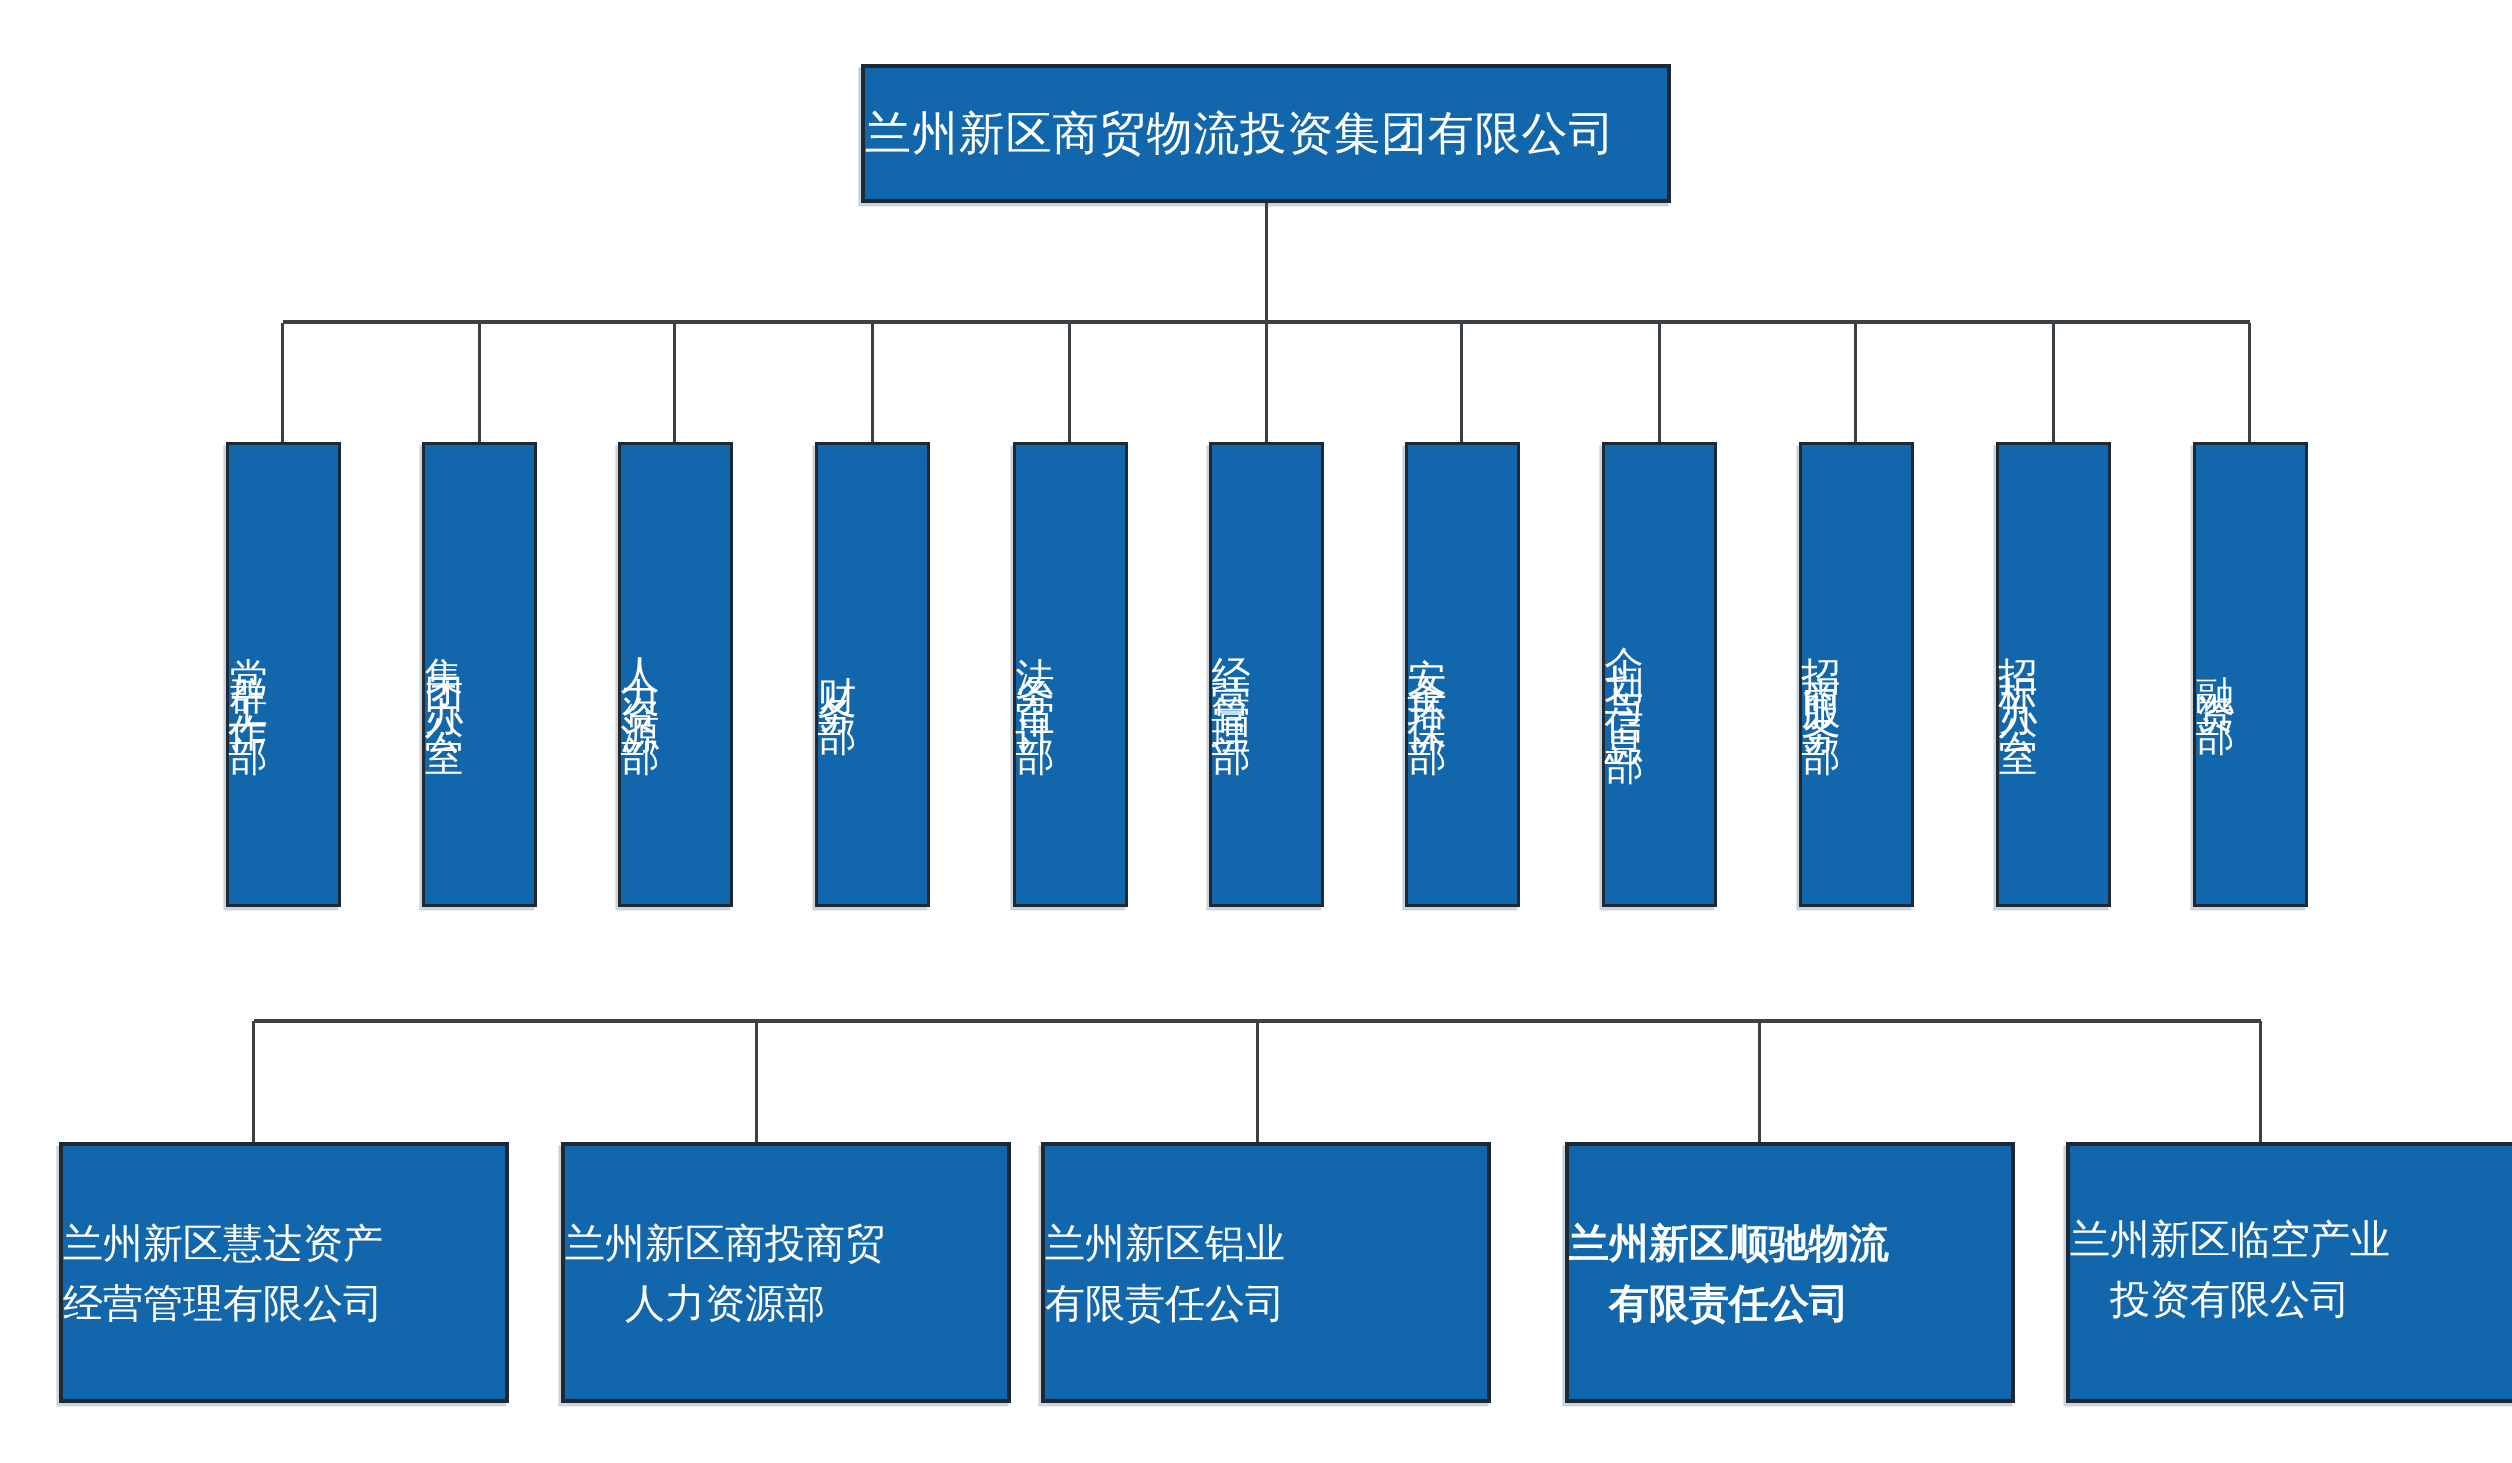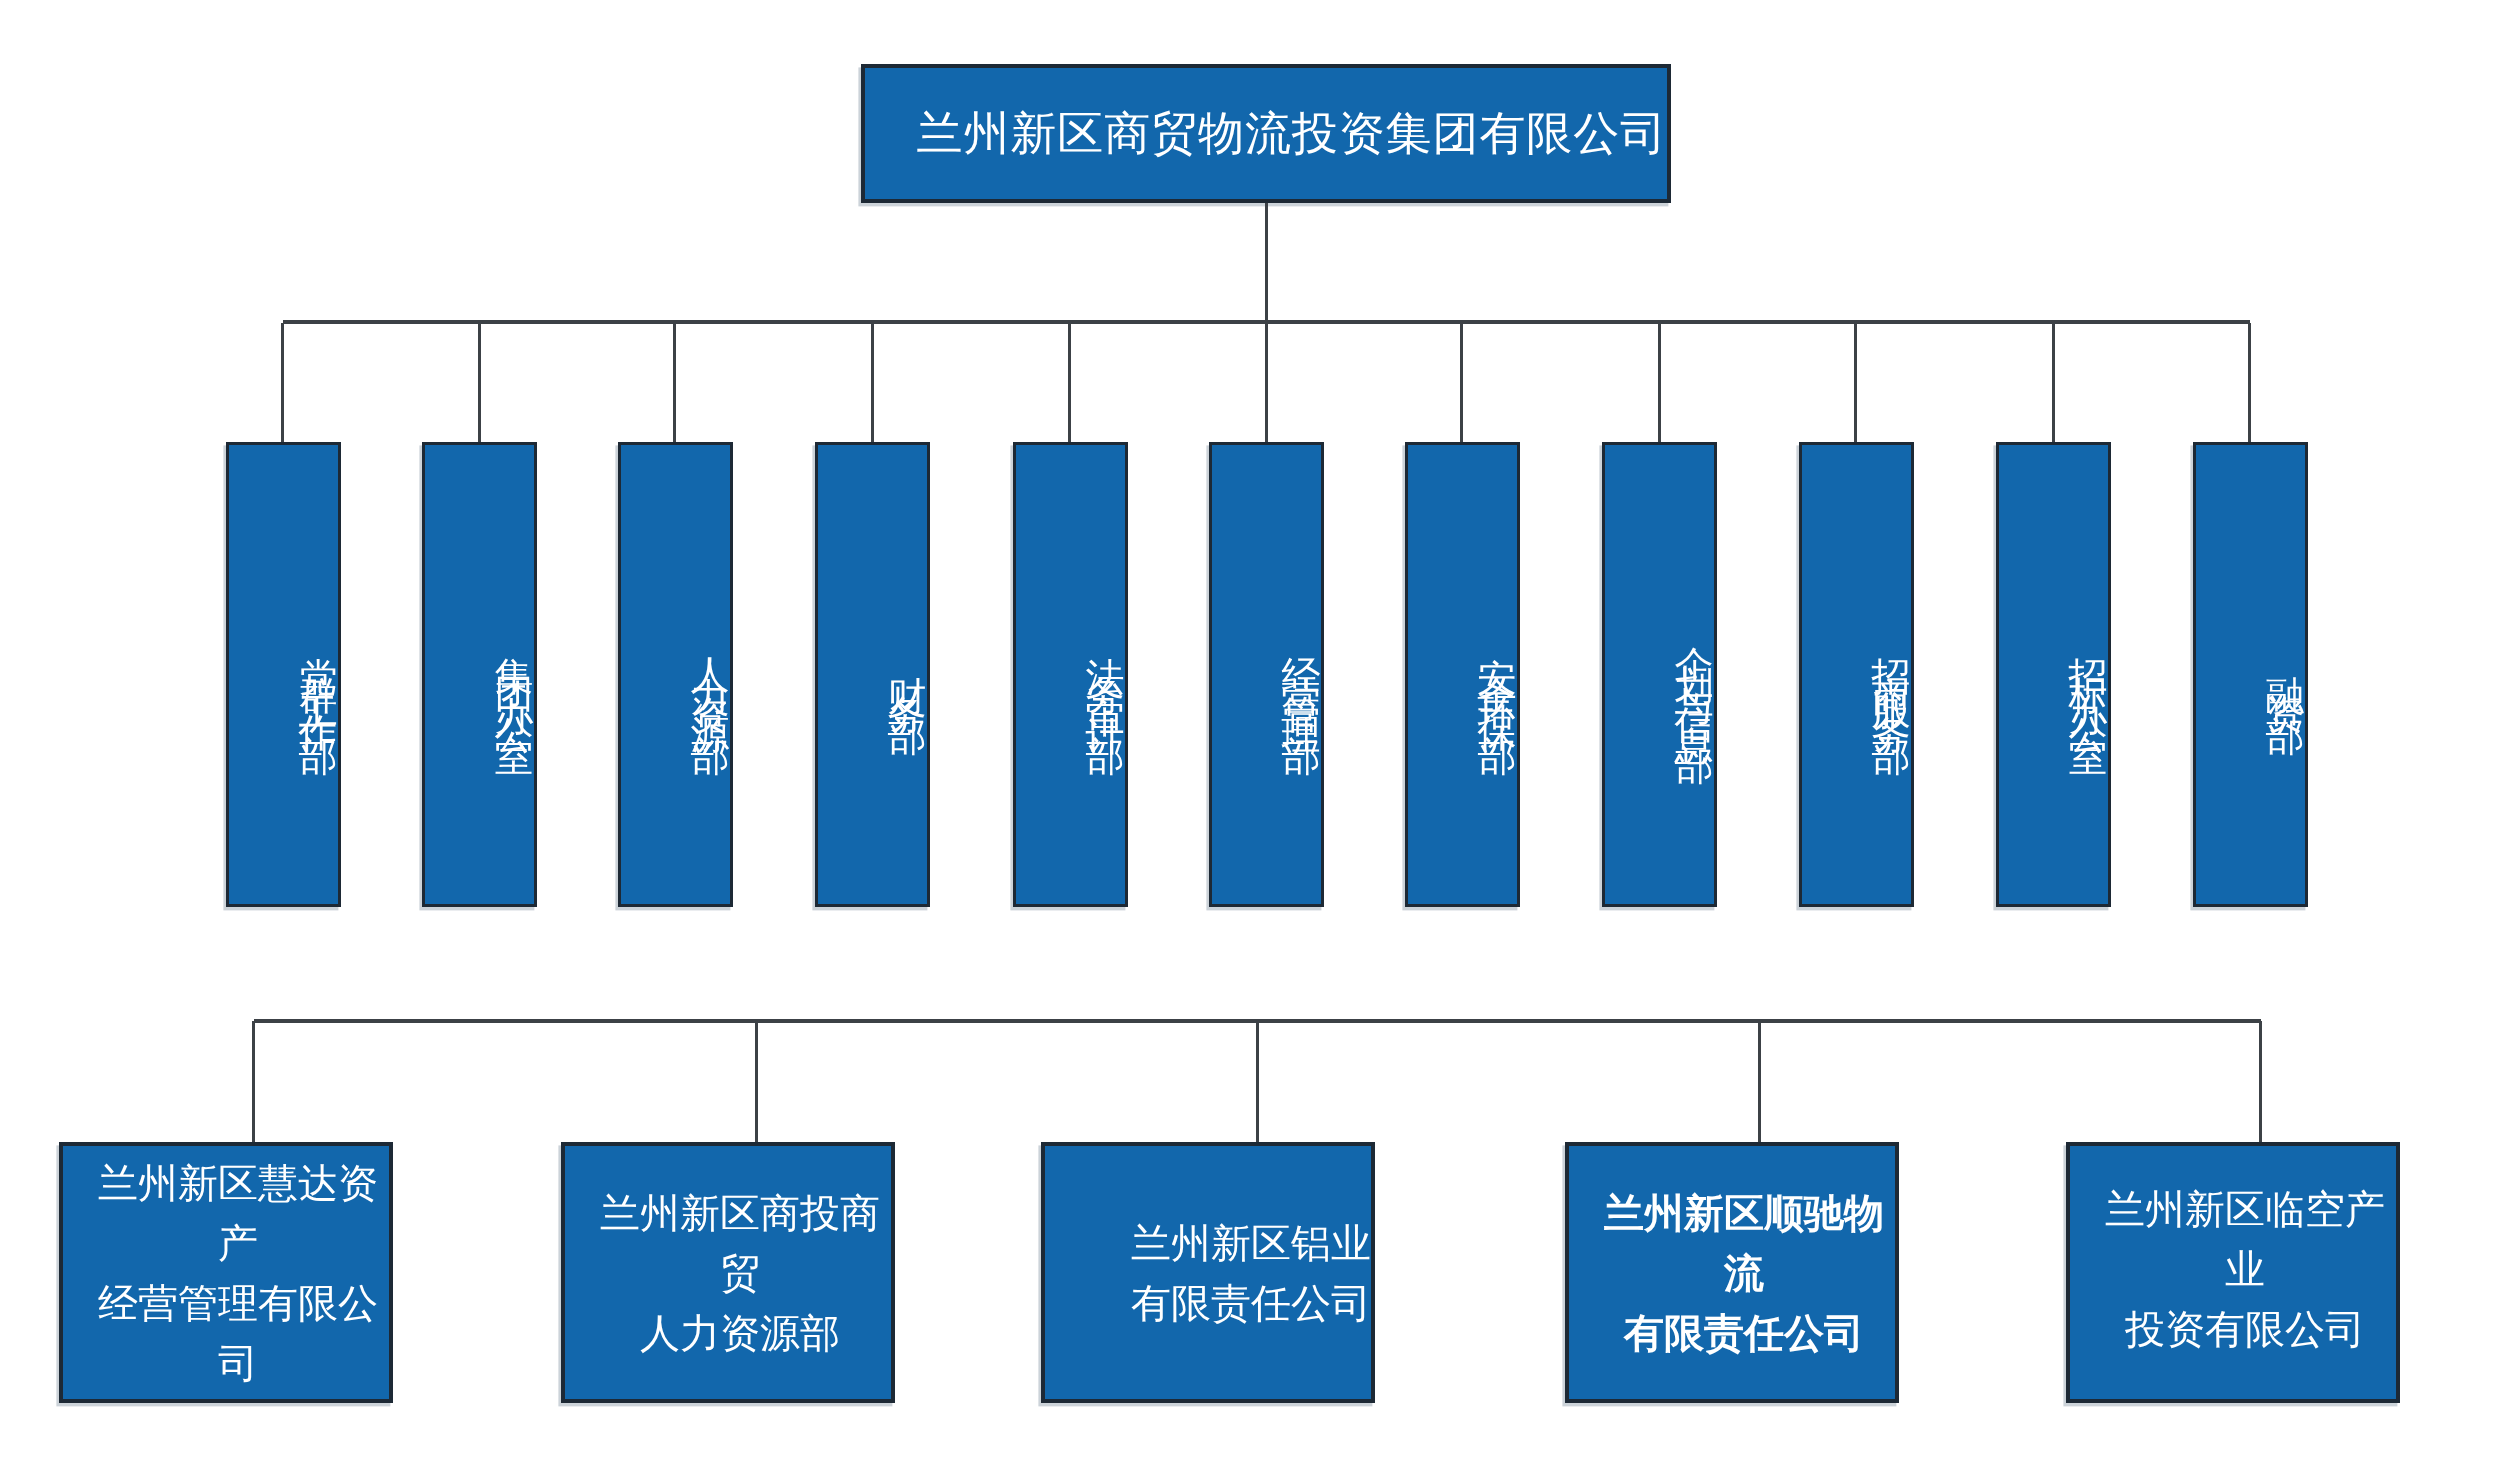--- a/index.html
+++ b/index.html
@@ -22,23 +22,22 @@
     width: 2512px; height: 1464px;
     background: var(--background);
   }
   .node {
     position: absolute;
     background: var(--box-fill);
     border: 4.3px solid var(--box-border);
     box-shadow: -2.6px 3.4px 0 var(--shadow-color);
     display: flex;
     align-items: center;
-    justify-content: flex-end;
+    justify-content: flex-start;
     color: var(--text-color);
-    padding-left: 24px;
   }
   .root-box {
     left: 861px; top: 64px;
     width: 810px; height: 139px;
     font-size: 46px;
     letter-spacing: 0.9px;
     white-space: nowrap;
   }
   .dept-box {
     top: 442px;
@@ -47,21 +46,21 @@
   }
   .vlabel {
     writing-mode: vertical-rl;
     text-orientation: upright;
     letter-spacing: 0.5em;
     font-size: 39px;
     line-height: 1;
   }
   .sub-box {
     top: 1142px;
-    width: 334px; height: 261px;
+    width: 450px; height: 261px;
   }
   .sub-label {
     font-size: 40px;
     line-height: 1.5;
     text-align: center;
   }
   .hline, .vline {
     position: absolute;
     background: var(--line-color);
   }

